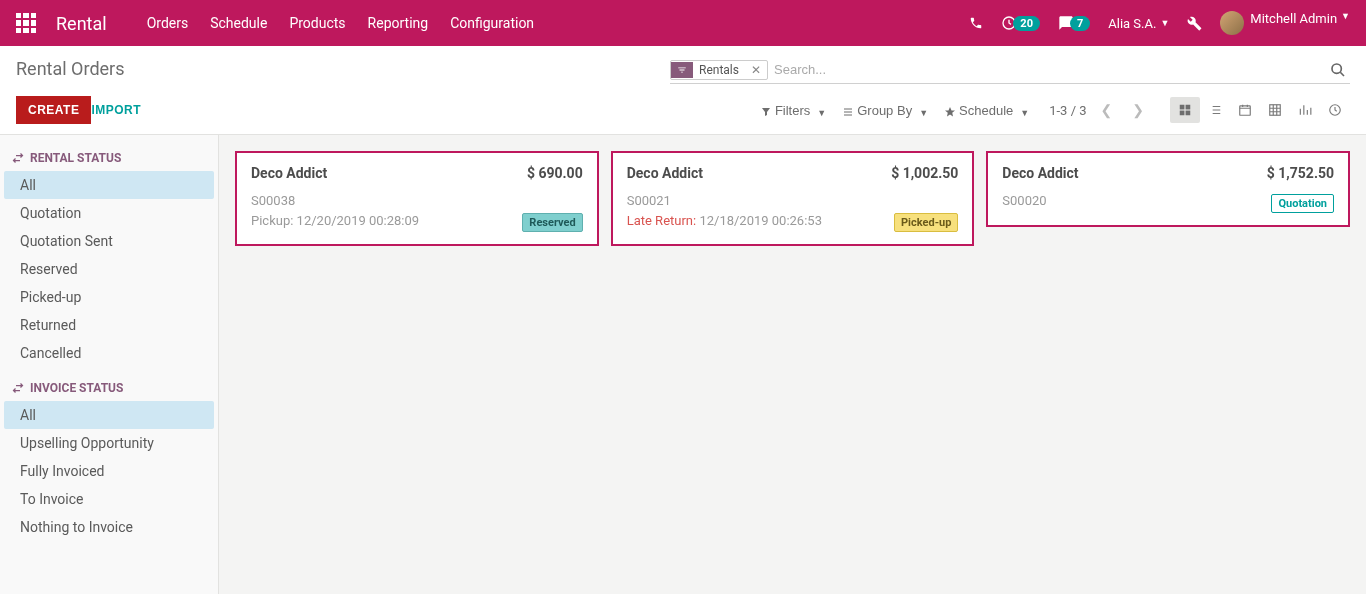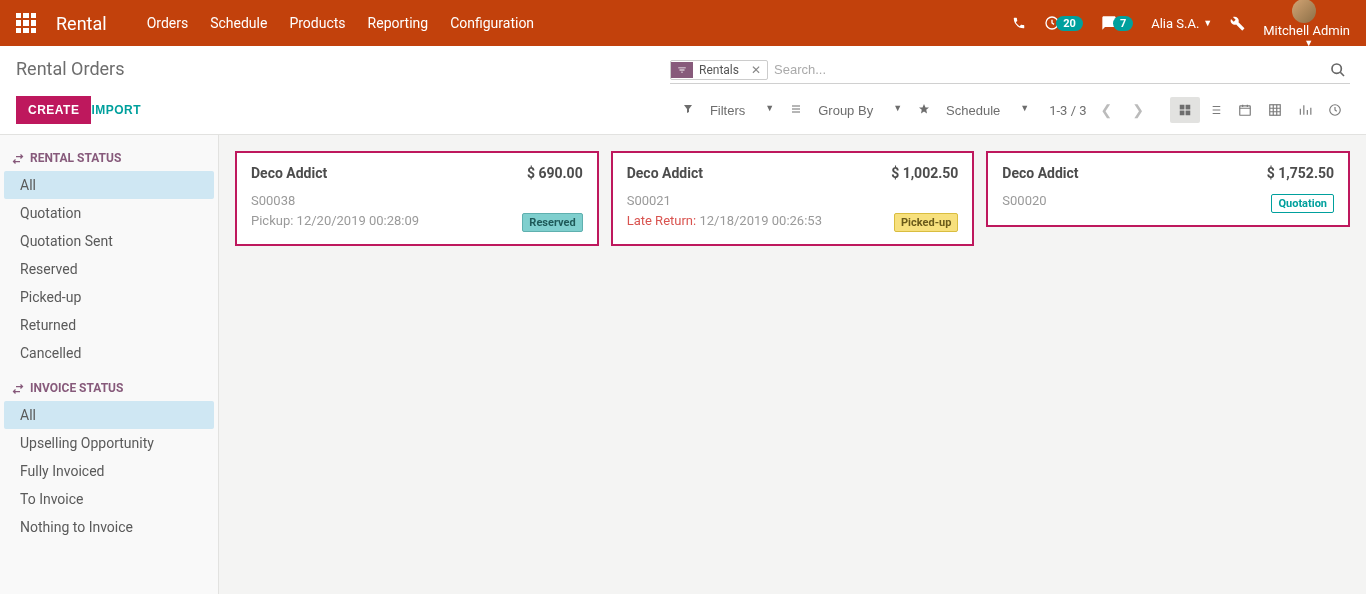--- a/index.html
+++ b/index.html
@@ -1,59 +1,59 @@
 <!DOCTYPE html>
 <html><head>
 <meta charset="utf-8">
 <style>
 * { box-sizing: border-box; margin: 0; padding: 0; }
 body { font-family: -apple-system, BlinkMacSystemFont, "Segoe UI", Roboto, Helvetica, Arial, sans-serif; font-size: 13px; color: #4c4c4c; background: #f9f9f9; width: 1366px; height: 594px; overflow: hidden; }
 
 
-.navbar { background: #c2410c; height: 46px; display: flex; align-items: center; color: #fff; padding: 4px 16px; }
+.navbar { background: #be185d; height: 46px; display: flex; align-items: center; color: #fff; padding: 4px 16px; }
 .apps-icon { width: 20px; height: 20px; display: grid; grid-template-columns: repeat(3,1fr); grid-template-rows: repeat(3,1fr); gap: 2px; cursor: pointer; margin-right: 20px; }
 .apps-icon span { background: #fff; }
 .brand { font-size: 18px; font-weight: 400; margin-right: 40px; }
 .nav-menu { display: flex; gap: 22px; }
 .nav-menu a { color: #fff; text-decoration: none; font-size: 14px; cursor: pointer; }
 .nav-right { margin-left: auto; display: flex; align-items: center; gap: 18px; }
 .badge-pill { background: #00a09d; color: #fff; border-radius: 10px; padding: 1px 7px; font-size: 11px; font-weight: 700; margin-left: -4px; }
 .nav-icon-wrap { display: flex; align-items: center; cursor: pointer; }
 .caret { margin-left: 4px; font-size: 9px; }
 .avatar { width: 24px; height: 24px; border-radius: 50%; background: linear-gradient(135deg,#d4a574,#8b6f47); margin-right: 6px; }
-.user-wrap { display: flex; align-items: center; cursor: pointer; flex-direction: column; }
+.user-wrap { display: flex; cursor: pointer; }
 
 
 .control-panel { background: #fff; border-bottom: 1px solid #e2e2e0; padding: 12px 16px 10px; }
 .cp-row1 { display: flex; align-items: flex-start; }
 .page-title { font-size: 18px; color: #6d6d6d; font-weight: 400; }
 .search-wrap { margin-left: auto; width: 680px; display: flex; align-items: center; border-bottom: 1px solid #d0d0d0; padding-bottom: 2px; position: relative; }
 .search-facet { display: flex; align-items: center; border: 1px solid #ccc; border-radius: 2px; overflow: hidden; font-size: 12px; background: #fff; }
 .facet-icon { background: #875a7b; color: #fff; padding: 3px 6px; display: flex; align-items: center; }
 .facet-label { padding: 2px 6px; color: #555; }
 .facet-remove { padding: 2px 6px; cursor: pointer; color: #888; }
 .search-input { border: none; outline: none; flex: 1; padding: 4px 6px; font-size: 13px; color: #0f766e; }
 .search-input::placeholder { color: #aaa; }
 .search-icon-right { color: #888; cursor: pointer; padding: 0 4px; }
 
 .cp-row2 { display: flex; align-items: center; margin-top: 12px; }
-.btn-create { background: #be185d; color: #fff; border: none; padding: 7px 12px; font-size: 12px; font-weight: 700; letter-spacing: 0.5px; cursor: pointer; }
+.btn-create { background: #b91c1c; color: #fff; border: none; padding: 7px 12px; font-size: 12px; font-weight: 700; letter-spacing: 0.5px; cursor: pointer; }
 .btn-import { background: none; border: none; color: #00a09d; font-size: 12px; font-weight: 700; padding: 7px 0; cursor: pointer; letter-spacing: 0.5px; }
 .search-options { margin-left: auto; display: flex; align-items: center; gap: 16px; margin-right: 20px; }
-.opt-btn { background: none; border: none; color: #6d6d6d; font-size: 13px; cursor: pointer; display: flex; align-items: flex-start; gap: 16px; }
+.opt-btn { background: none; border: none; color: #6d6d6d; font-size: 13px; cursor: pointer; display: flex; align-items: flex-end; gap: 3px; }
 .pager { color: #6d6d6d; display: flex; align-items: center; gap: 8px; margin-right: 20px; font-size: 13px;}
 .pager-arrow { color: #bbb; cursor: pointer; padding: 4px 6px; font-size: 14px; }
 .view-switcher { display: flex; gap: 0; align-items: center; }
 .view-btn { background: none; border: none; color: #7a7a7a; padding: 6px 8px; cursor: pointer; font-size: 15px; display: flex; align-items: center; justify-content: center; }
 .view-btn.active { background: #e2e2e0; border-radius: 2px; }
 
 
 .main { display: flex; height: calc(594px - 46px - 82px); }
 .sidebar { width: 219px; border-right: 1px solid #e2e2e0; padding: 8px 4px; overflow-y: auto; background: #f9f9f9; }
-.sidebar-header { color: #875a7b; font-weight: 700; font-size: 12px; padding: 8px 8px 6px; display: flex; align-items: flex-end; gap: 6px; cursor: pointer; }
+.sidebar-header { color: #875a7b; font-weight: 700; font-size: 12px; padding: 8px 8px 6px; display: flex; align-items: center; gap: 6px; cursor: pointer; }
 .sidebar-item { padding: 6px 10px 6px 16px; font-size: 14px; color: #5a5a5a; cursor: pointer; border-radius: 2px; }
 .sidebar-item.active { background: #cfe7f3; }
 
 .kanban-area { flex: 1; padding: 16px; display: flex; gap: 12px; align-items: flex-start; overflow: auto; background: #f0f0ee80; }
 .kanban-card { background: #fff; border: 2px solid #be185d; width: 370px; padding: 12px 14px 14px; position: relative; }
 .card-head { display: flex; justify-content: space-between; font-weight: 700; font-size: 14px; color: #4c4c4c; margin-bottom: 10px; }
 .card-sub { font-size: 13px; color: #9a9a9a; line-height: 1.5; }
 .card-sub .late { color: #d9534f; }
 .status-tag { position: absolute; right: 14px; bottom: 12px; font-size: 11px; font-weight: 700; padding: 2px 6px; border: 1px solid; border-radius: 2px; }
 .tag-reserved { background: #7fcfce; border-color: #5fb0af; color: #1f5a59; }

